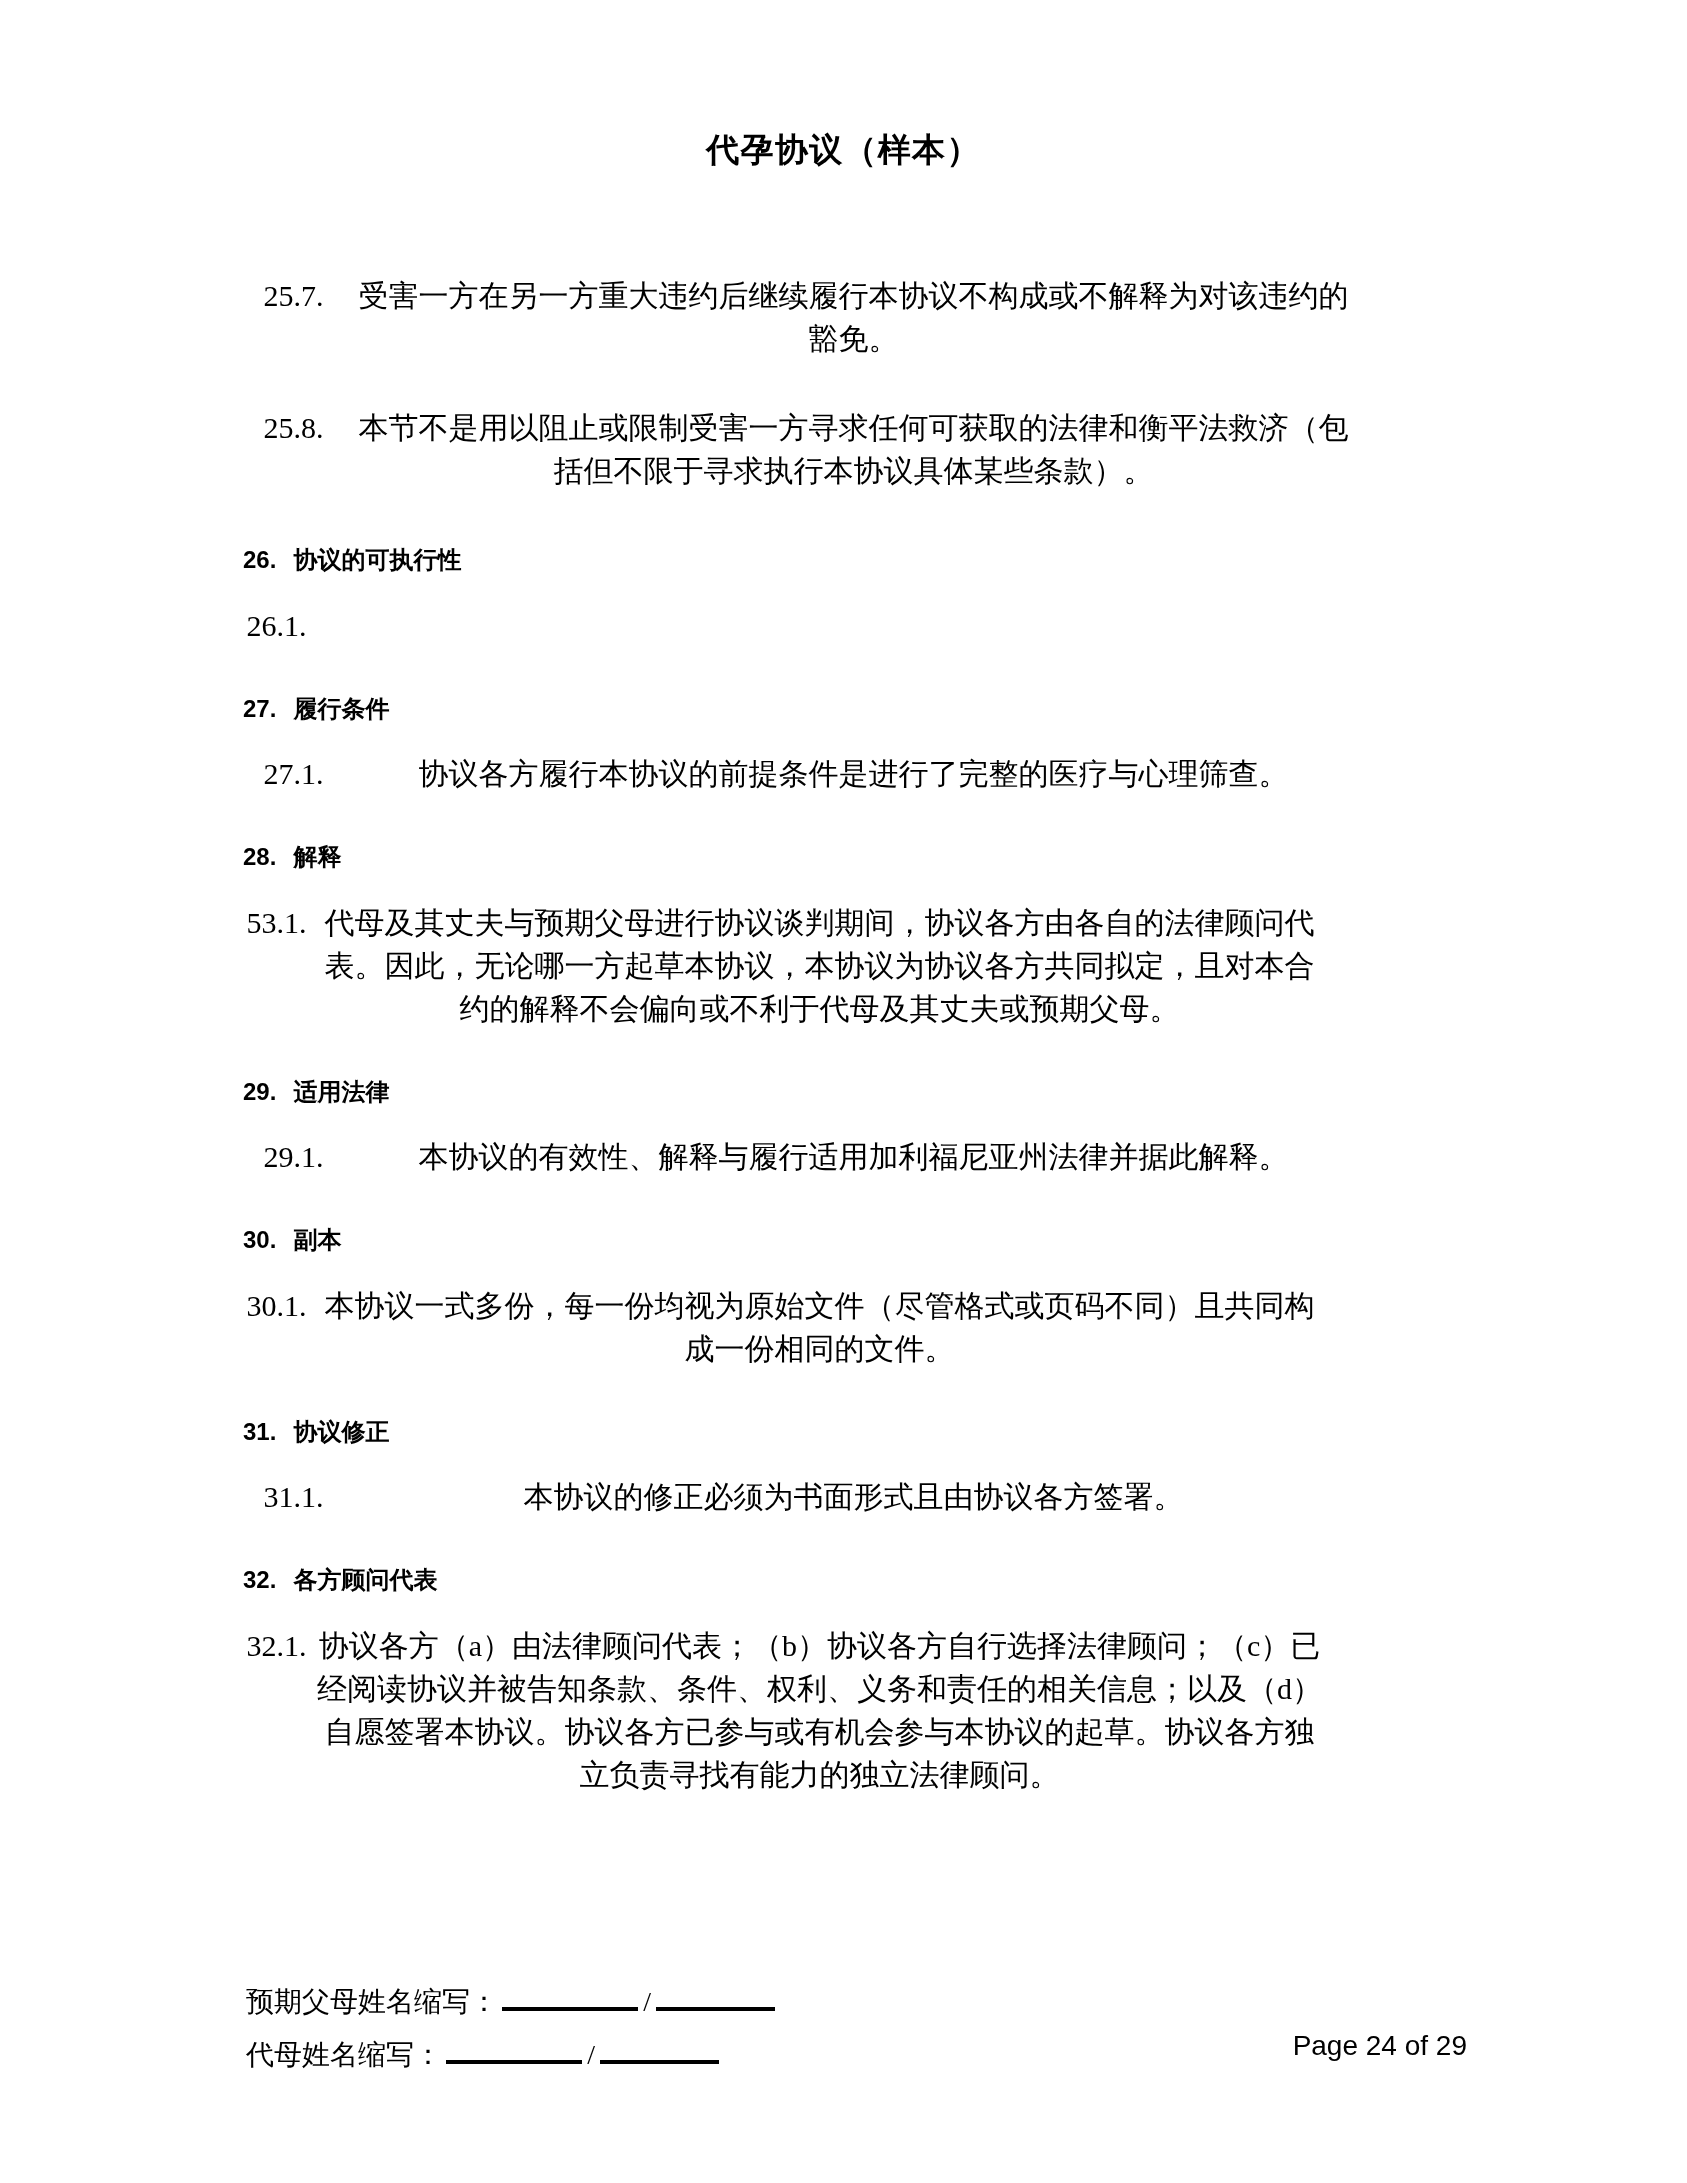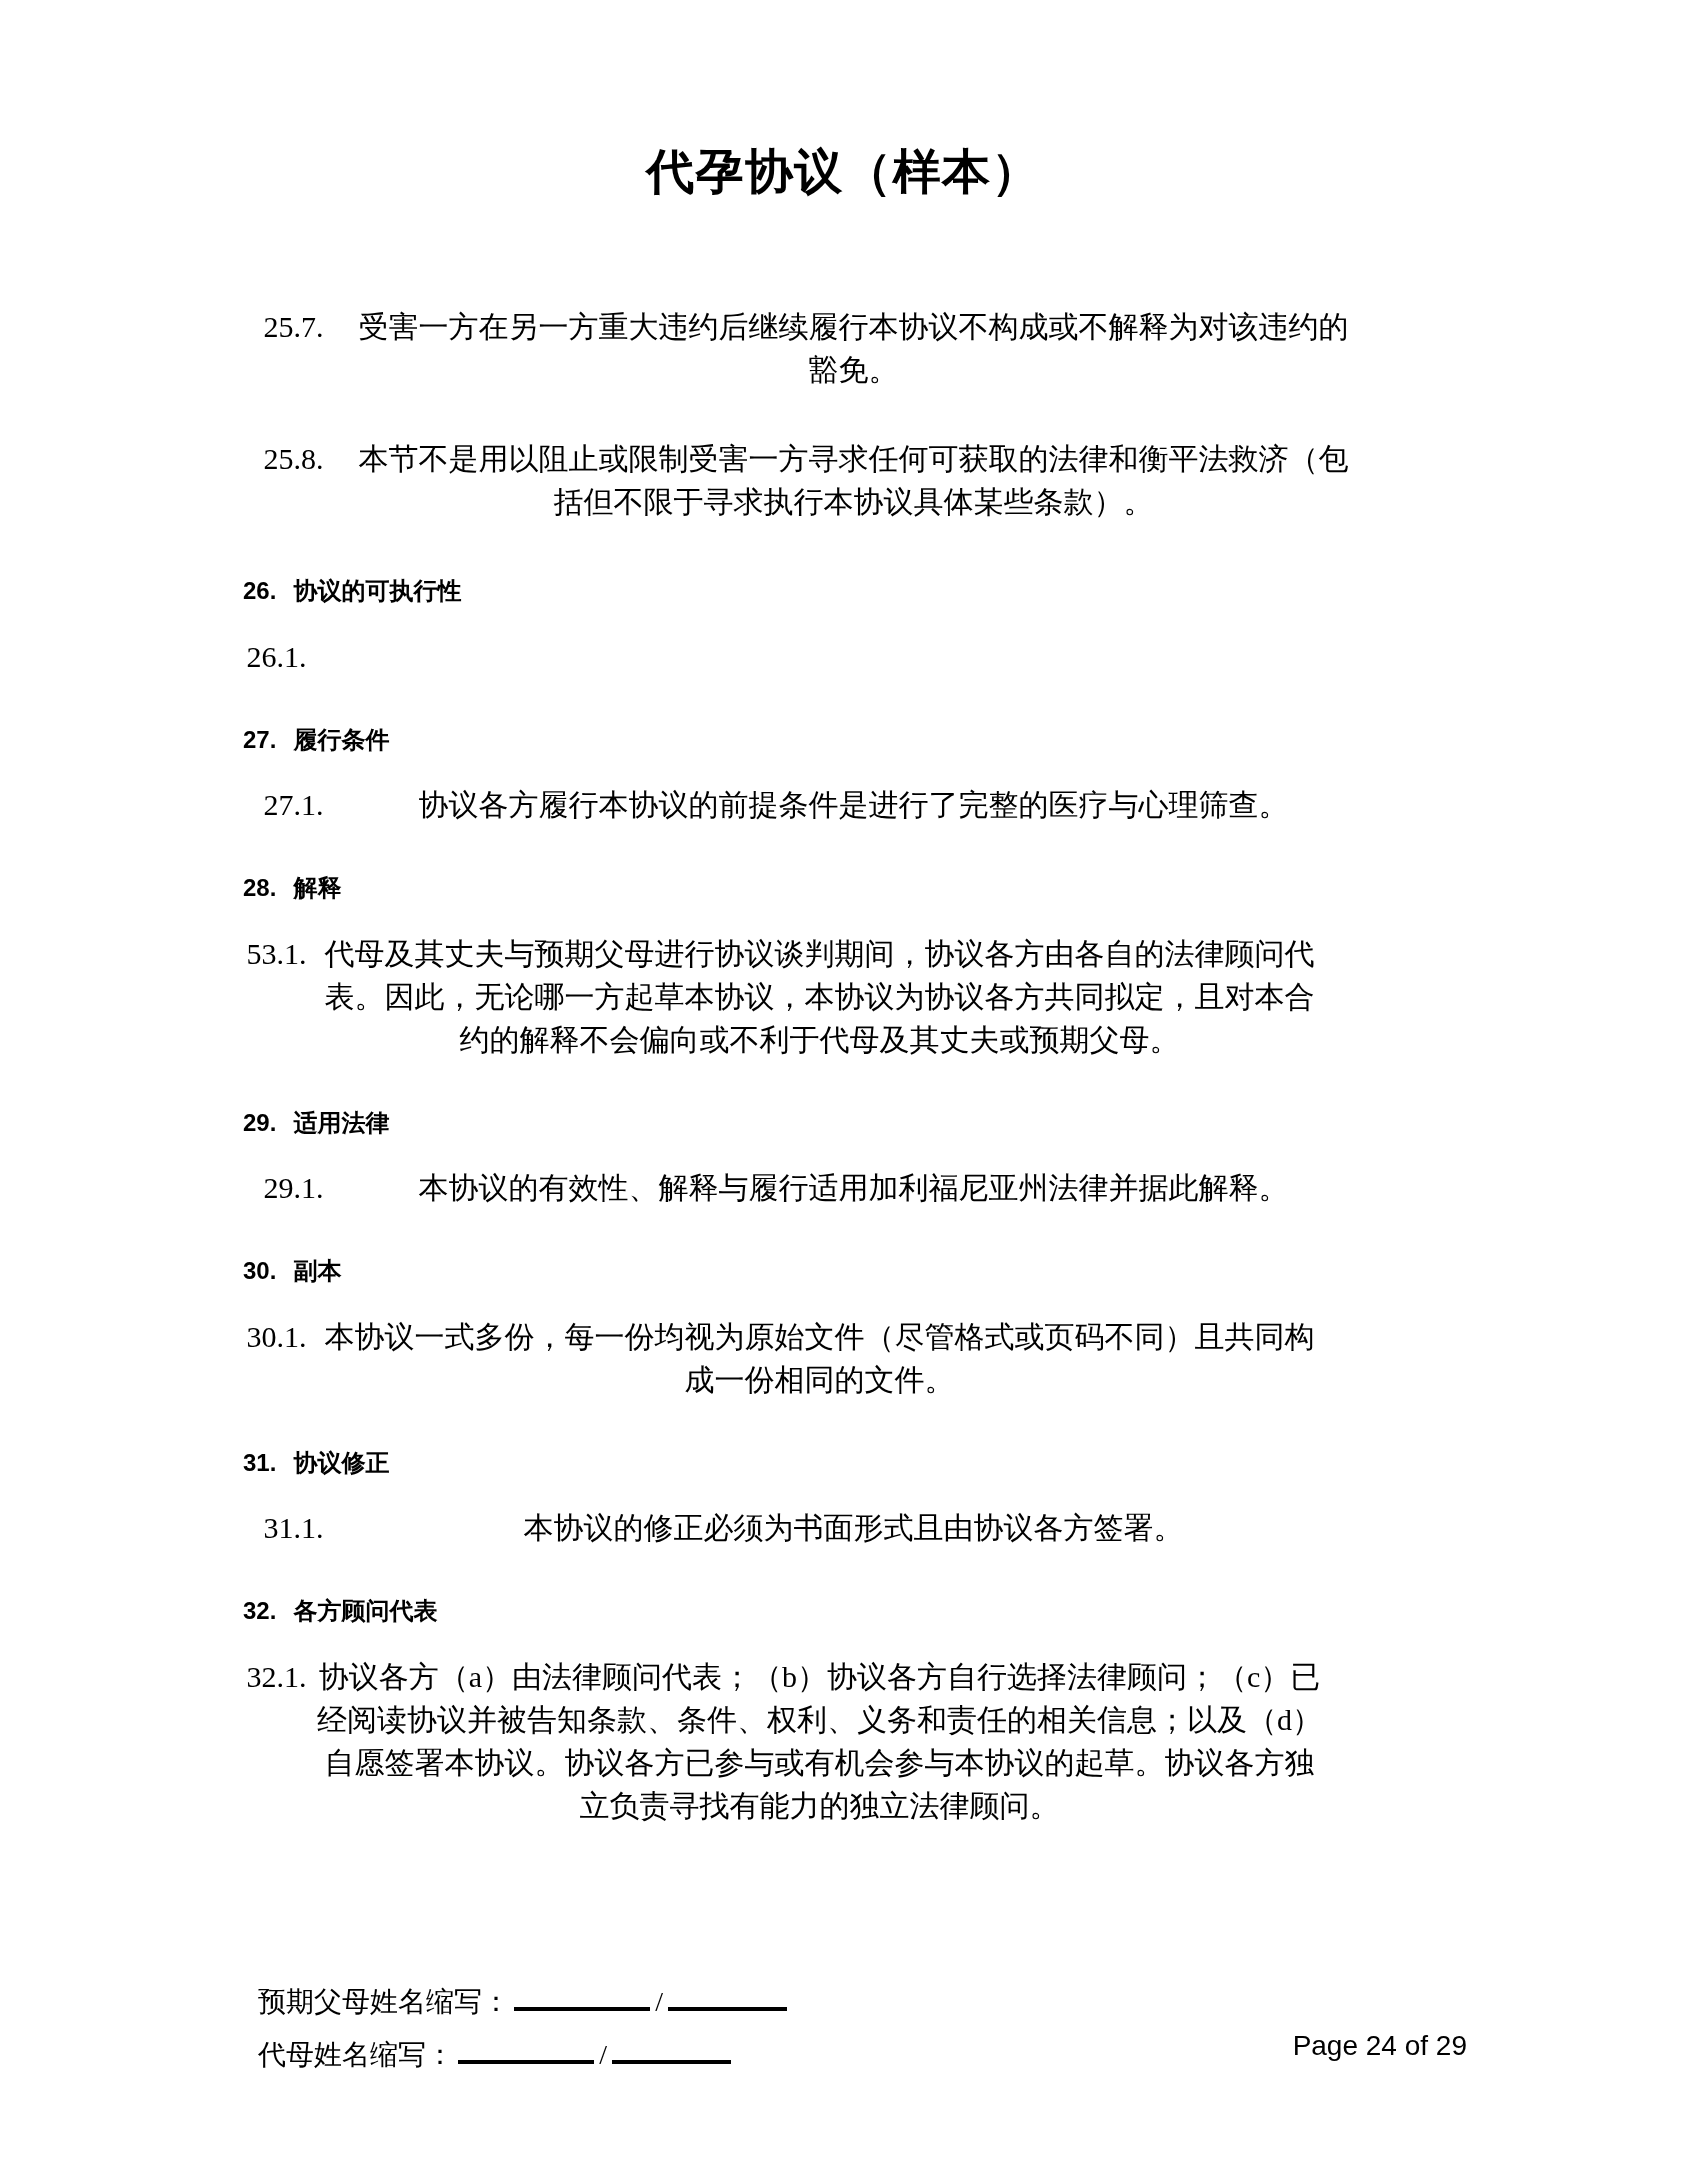--- a/index.html
+++ b/index.html
@@ -6,25 +6,25 @@
   body {
     width: 1687px;
     height: 2183px;
     background: #ffffff;
     color: #000000;
     position: relative;
     overflow: hidden;
     font-family: "Liberation Serif", "DejaVu Serif", serif;
   }
   .page-title {
-    margin: 16px;
+    margin: 4px;
     padding-top: 124px;
     margin-bottom: 101px;
     text-align: center;
-    font-size: 48px;
+    font-size: 33px;
     font-weight: bold;
     letter-spacing: 1.3px;
     font-family: "Liberation Serif", "DejaVu Serif", serif;
   }
   .doc-body {
     padding-left: 243px;
     padding-right: 218px;
   }
   
   .item {
@@ -53,21 +53,21 @@
     margin: 5.3px 0 22.5px 0;
     font-family: "Liberation Sans", "DejaVu Sans", sans-serif;
   }
   .heading .h-num {
     margin-right: 17px;
     font-family: "Liberation Sans", "DejaVu Sans", sans-serif;
   }
   
   .footer {
     position: absolute;
-    left: 258px;
+    left: 246px;
     right: 220px;
     top: 1975px;
     font-size: 28px;
     line-height: 53px;
   }
   .f-line { white-space: nowrap; }
   .blank {
     display: inline-block;
     width: 136px;
     height: 29px;

